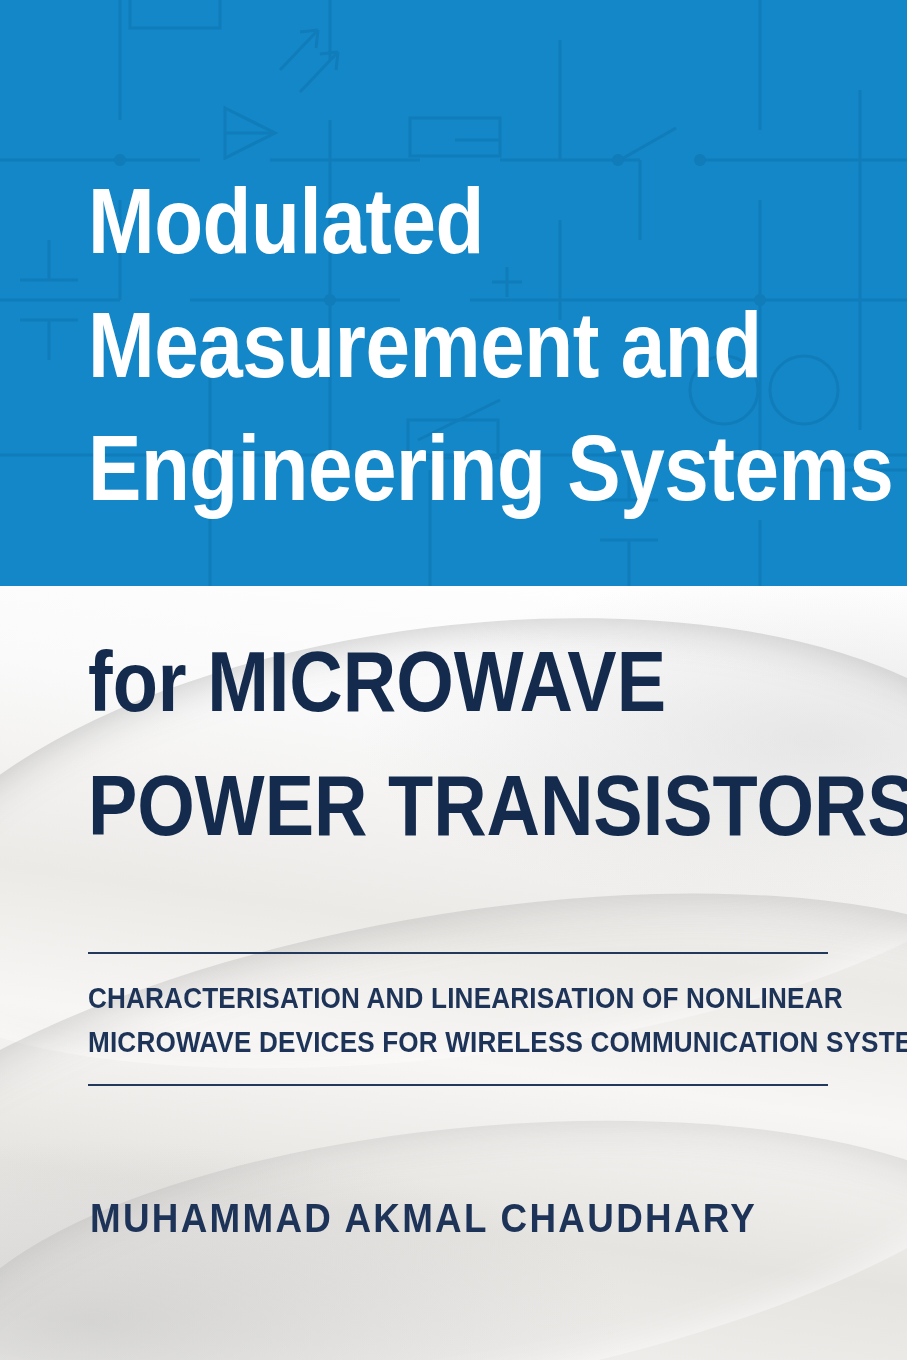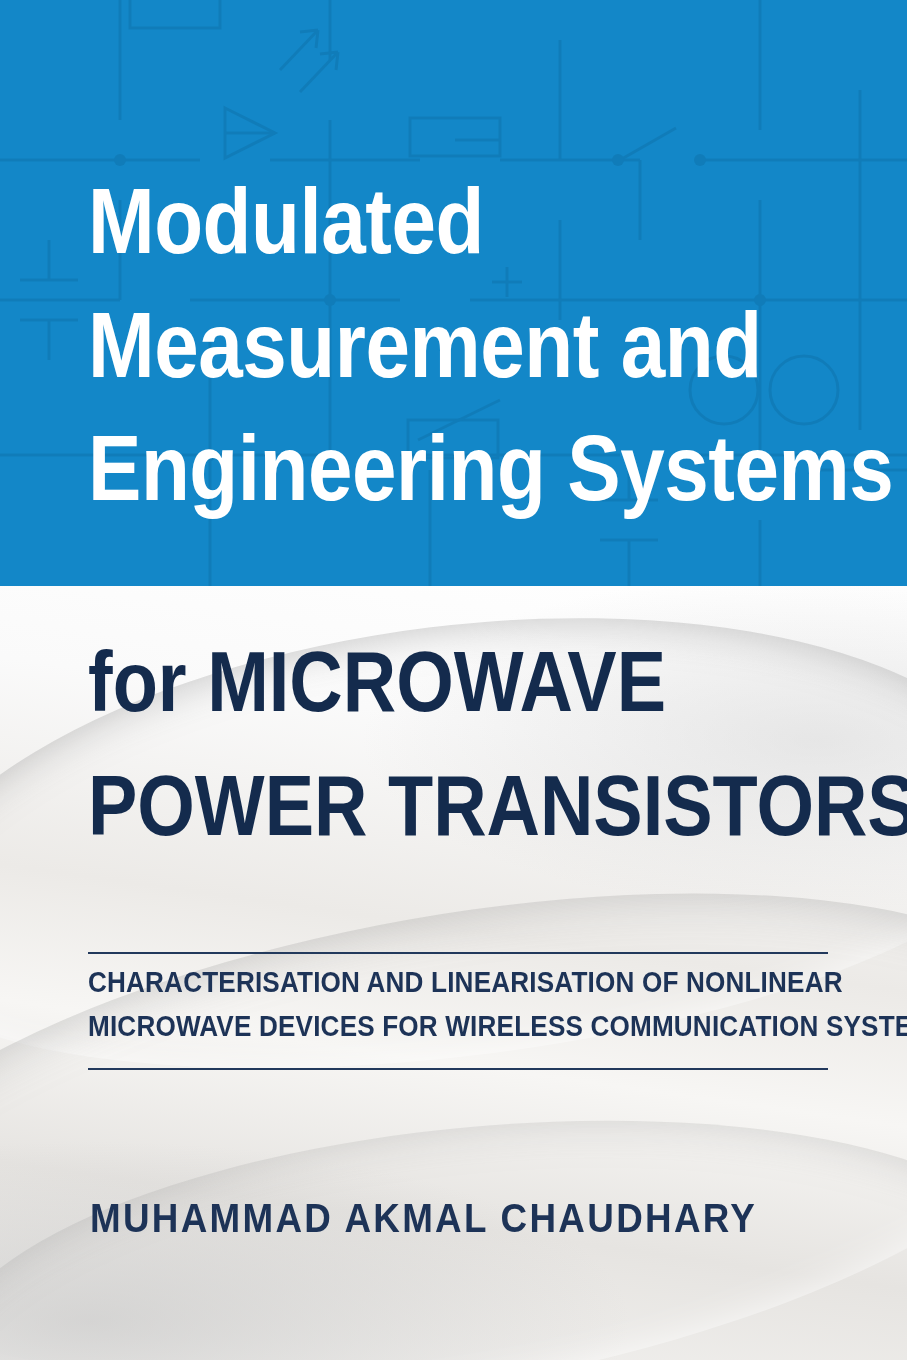--- a/index.html
+++ b/index.html
@@ -111,21 +111,21 @@
   .cap-word { text-transform: uppercase; }
 
   
   .subtitle-wrap {
     position: absolute;
     left: 88px;
     top: 952px;
     width: 740px;
     border-top: 2px solid #22395c;
     border-bottom: 2px solid #22395c;
-    padding: 6px 0 20px 0;
+    padding: 22px 0 20px 0;
   }
   .subtitle {
     color: #1d3357;
     font-family: "Liberation Sans Narrow", "Liberation Sans", sans-serif;
     font-weight: 700;
     font-size: 29px;
     line-height: 1.52;
     letter-spacing: .2px;
     text-transform: uppercase;
     transform: scaleX(.9);

